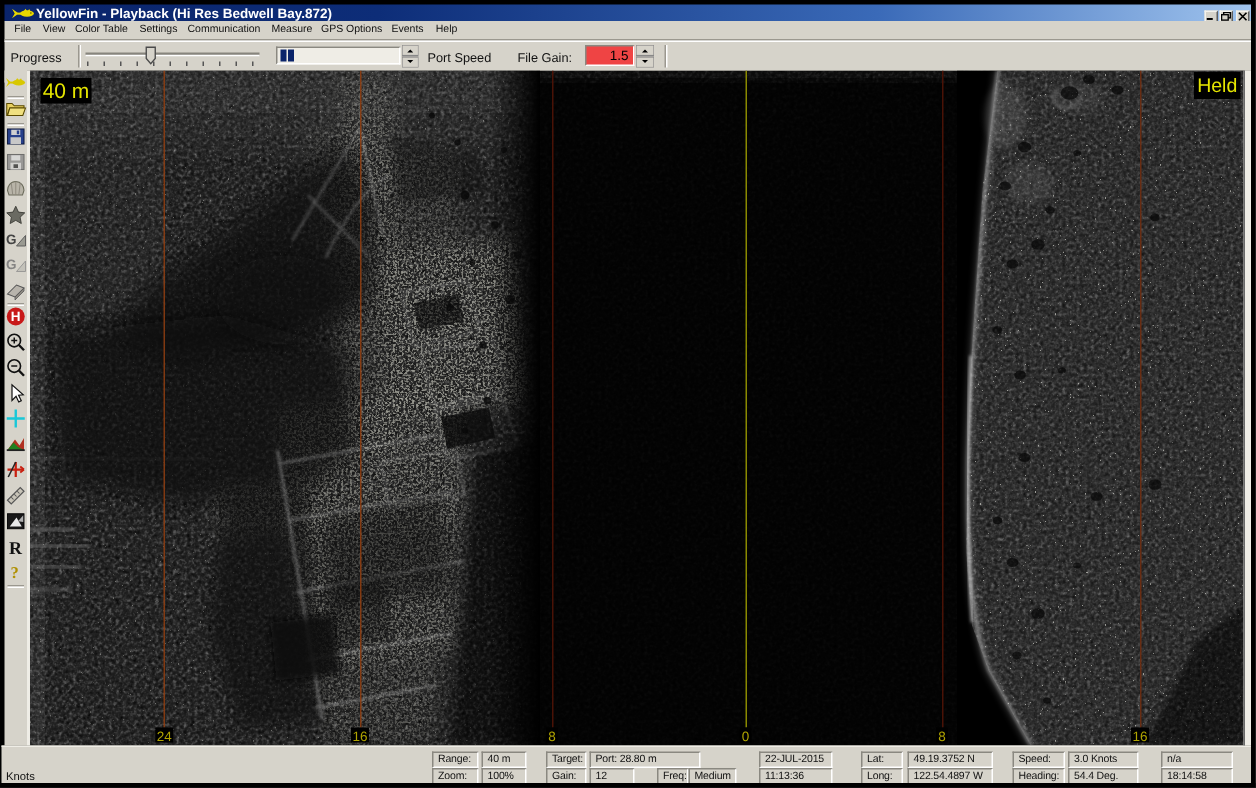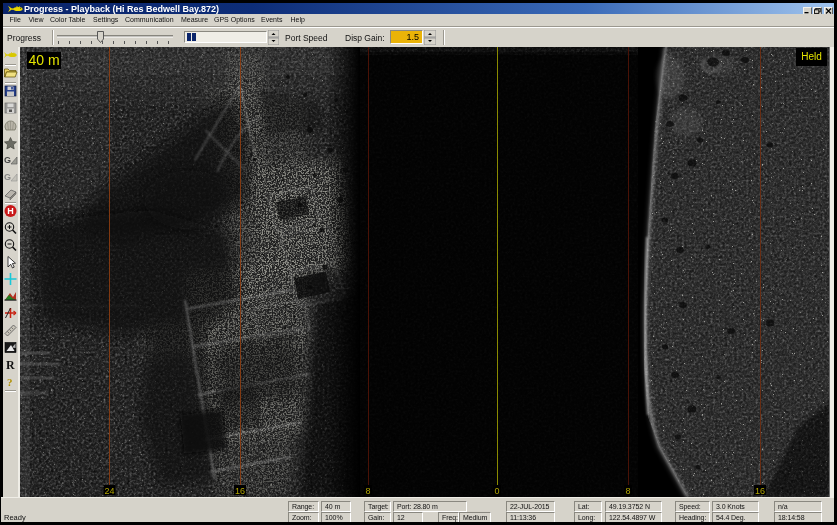--- a/index.html
+++ b/index.html
@@ -19,33 +19,33 @@
 .sbox{position:absolute;height:11px;background:#d6d3ca;border:1px solid;border-color:#8a8880 #fff #fff #8a8880;
   font-size:7px;color:#111;line-height:10px;padding:0 0 0 3px;letter-spacing:-0.1px;white-space:nowrap;overflow:hidden;}
 .r1{top:3px;}
 .r2{top:14px;}
 .botblack{left:0;top:522px;width:837px;height:3px;background:#000;}
 .lefticons{left:3px;top:47px;width:15px;height:450px;background:#d6d3ca;}
 .whl{left:18px;top:47px;width:2px;height:450px;background:#efede6;z-index:5;}
 .whr{left:829px;top:47px;width:5px;height:450px;background:#efede6;border-left:1px solid #6a6a6a;z-index:5;}
 .sonar{left:18px;top:47px;width:816px;height:450px;}
 .lbl40{left:27px;top:52px;width:34px;height:17px;background:#000;color:#e4e400;font-size:14px;line-height:16px;text-align:center;}
-.lblheld{left:796px;top:48px;width:31px;height:18px;background:#000;color:#e4e400;font-size:10px;line-height:18px;text-align:center;}
+.lblheld{left:796px;top:48px;width:31px;height:18px;background:#000;color:#e4e400;font-size:13px;line-height:18px;text-align:center;}
 </style></head>
 <body>
 
 <div class="abs titlebar">
   <svg class="abs" style="left:5px;top:2px" width="15" height="8" viewBox="0 0 15 8">
     <path d="M0 0.8 L4.5 4 L0 7.2 L1.8 4 Z" fill="#e8d800"></path>
     <rect x="3.5" y="3.4" width="4" height="1.4" fill="#e8d800"></rect>
     <ellipse cx="10" cy="4" rx="4.6" ry="2.1" fill="#e8d800"></ellipse>
     <path d="M8 2.4 L9 0.8 L10 2.4 Z M10.5 2.4 L11.5 1 L12.2 2.5 Z" fill="#e8d800"></path>
     <circle cx="12.6" cy="3.6" r="0.5" fill="#5a5200"></circle>
   </svg>
-  <div class="abs title-text">Progress - Playback (Hi Res Bedwell Bay.872)</div>
+  <div class="abs title-text">YellowFin - Playback (Hi Res Bedwell Bay.872)</div>
   <div class="abs tbtn" style="left:800px;">
       <svg width="7" height="6" viewBox="0 0 7 6">
         <rect x="0.5" y="4" width="4" height="1.3" fill="#000"></rect>
       </svg>
     </div>
   <div class="abs tbtn" style="left:810px;">
       <svg width="7" height="6" viewBox="0 0 7 6">
         <rect x="1.8" y="0.3" width="4.4" height="3.6" fill="none" stroke="#000" stroke-width="0.9"></rect>
         <rect x="0.4" y="1.8" width="4.4" height="3.6" fill="#d6d3ca" stroke="#000" stroke-width="0.9"></rect>
       </svg>
@@ -97,22 +97,22 @@
     <div class="abs" style="left:7px;top:1px;width:4px;height:8px;background:#0a246a"></div>
   </div>
 
   <svg class="abs" style="left:265px;top:2px" width="11" height="15" viewBox="0 0 11 15">
     <rect x="0" y="0" width="11" height="7" fill="#d6d3ca" stroke="#888" stroke-width="0.8"></rect>
     <rect x="0" y="8" width="11" height="7" fill="#d6d3ca" stroke="#888" stroke-width="0.8"></rect>
     <path d="M5.5 3 L7.5 5 L3.5 5 Z" fill="#000"></path>
     <path d="M5.5 12 L7.5 10 L3.5 10 Z" fill="#000"></path>
   </svg>
   <span class="tlabel" style="left:282px">Port Speed</span>
-  <span class="tlabel" style="left:342px">Disp Gain:</span>
-  <div class="abs" style="left:387px;top:2px;width:33px;height:14px;background:#eab308;border:1px solid;border-color:#8a8880 #fff #fff #8a8880;font-size:9px;color:#000;text-align:right;line-height:12px;padding-right:3px;">1.5</div>
+  <span class="tlabel" style="left:342px">File Gain:</span>
+  <div class="abs" style="left:387px;top:2px;width:33px;height:14px;background:#ef4444;border:1px solid;border-color:#8a8880 #fff #fff #8a8880;font-size:9px;color:#000;text-align:right;line-height:12px;padding-right:3px;">1.5</div>
   <svg class="abs" style="left:421px;top:2px" width="12" height="15" viewBox="0 0 12 15">
     <rect x="0" y="0" width="12" height="7" fill="#d6d3ca" stroke="#888" stroke-width="0.8"></rect>
     <rect x="0" y="8" width="12" height="7" fill="#d6d3ca" stroke="#888" stroke-width="0.8"></rect>
     <path d="M6 3 L8 5 L4 5 Z" fill="#000"></path>
     <path d="M6 12 L8 10 L4 10 Z" fill="#000"></path>
   </svg>
   <div class="tsep" style="left:440px"></div>
 </div>
 
 <div class="abs lefticons" id="icons"></div>
@@ -425,21 +425,21 @@
 <text x="479.0" y="447" font-family="Liberation Sans,sans-serif" font-size="9" fill="#b0a400" text-anchor="middle">0</text>
 <rect x="606.0" y="438" width="8" height="10" fill="#000"></rect>
 <text x="610.0" y="447" font-family="Liberation Sans,sans-serif" font-size="9" fill="#b0a400" text-anchor="middle">8</text>
 <rect x="736.0" y="438" width="12" height="10" fill="#000"></rect>
 <text x="742.0" y="447" font-family="Liberation Sans,sans-serif" font-size="9" fill="#b0a400" text-anchor="middle">16</text>
 </svg>
 <div class="abs lbl40">40 m</div>
 <div class="abs lblheld">Held</div>
 
 <div class="abs statusbar">
-  <span class="abs" style="left:3px;top:15px;font-size:7.5px;color:#111">Ready</span>
+  <span class="abs" style="left:3px;top:15px;font-size:7.5px;color:#111">Knots</span>
   <div class="sbox r1" style="left:287px;width:31px">Range:</div>
   <div class="sbox r1" style="left:320px;width:30px">40 m</div>
   <div class="sbox r1" style="left:363px;width:27px">Target:</div>
   <div class="sbox r1" style="left:392px;width:74px">Port: 28.80 m</div>
   <div class="sbox r1" style="left:505px;width:49px">22-JUL-2015</div>
   <div class="sbox r1" style="left:573px;width:28px">Lat:</div>
   <div class="sbox r1" style="left:604px;width:57px">49.19.3752 N</div>
   <div class="sbox r1" style="left:674px;width:35px">Speed:</div>
   <div class="sbox r1" style="left:711px;width:47px">3.0 Knots</div>
   <div class="sbox r1" style="left:773px;width:48px">n/a</div>

